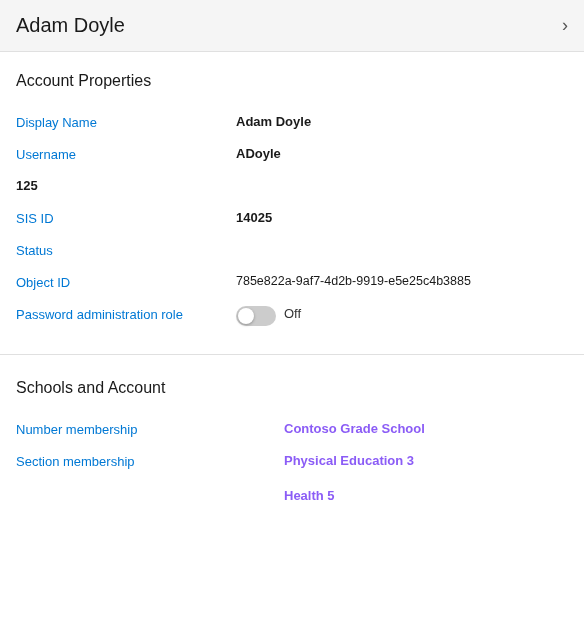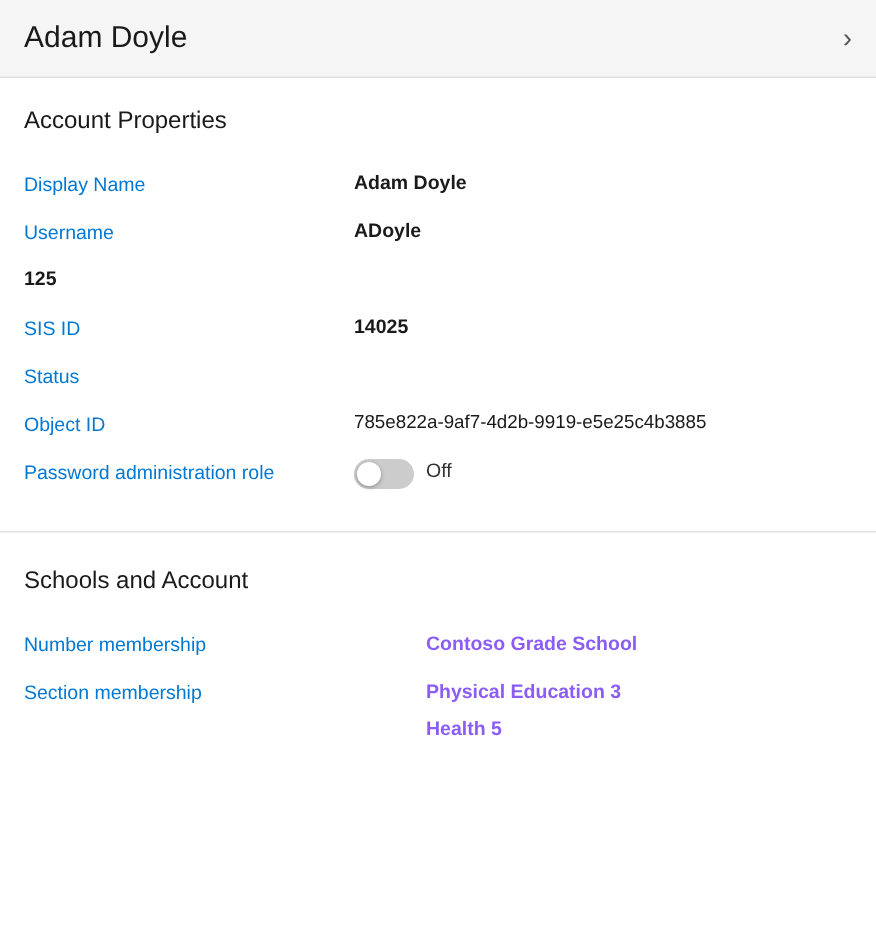--- a/index.html
+++ b/index.html
@@ -118,21 +118,21 @@
 
     .toggle-label {
       font-size: 13px;
       color: #333;
       font-weight: 400;
     }
 
     .section-membership-values {
       display: flex;
       flex-direction: column;
-      gap: 10px;
+      gap: 20px;
     }
 
     .object-id-value {
       font-size: 12.5px;
       font-weight: 400;
       color: #1a1a1a;
       word-break: break-all;
     }
   </style>
 </head>

